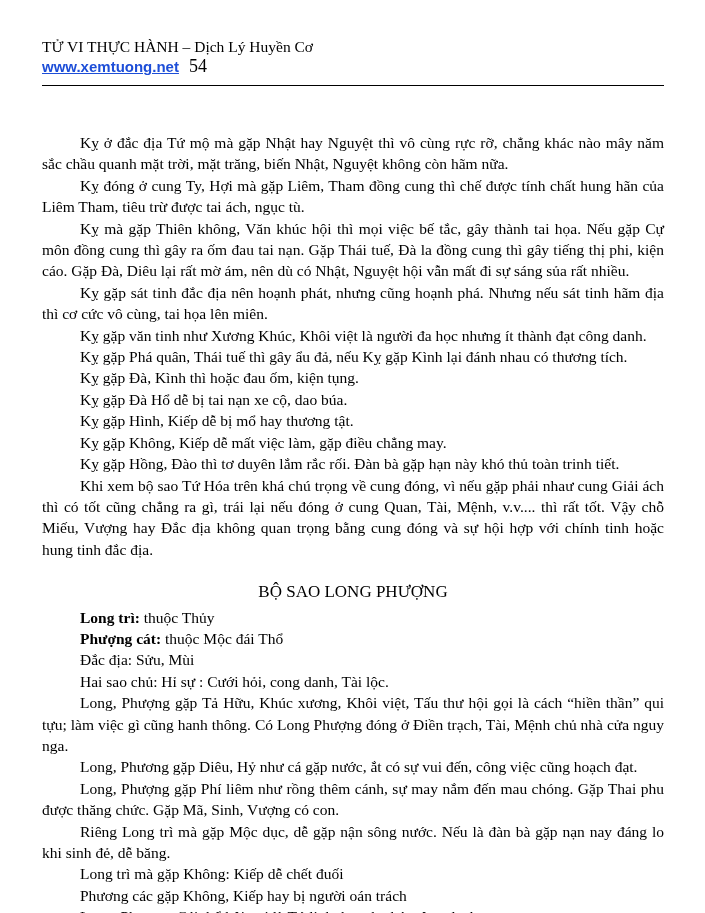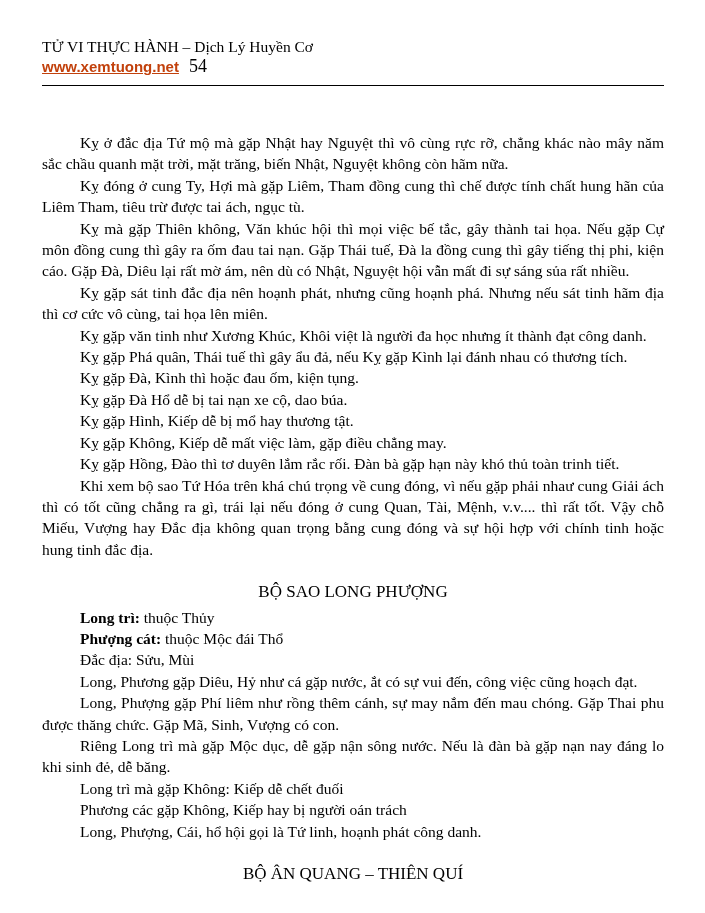--- a/index.html
+++ b/index.html
@@ -34,21 +34,21 @@
   }
   .header-right {
     display: flex;
     align-items: baseline;
     gap: 10px;
   }
   .site-link {
     font-family: "Liberation Sans", "DejaVu Sans", sans-serif;
     font-weight: bold;
     font-size: 15px;
-    color: #c2410c;
+    color: #1d4ed8;
     text-decoration: underline;
     cursor: pointer;
   }
   .page-number {
     font-size: 18px;
   }
   .header-rule {
     border: 0;
     border-top: 1.6px solid #000000;
     margin: 0 0 7px 0;
@@ -93,20 +93,22 @@
       <p class="para">Kỵ gặp Đà, Kình thì hoặc đau ốm, kiện tụng.</p>
       <p class="para">Kỵ gặp Đà Hổ dễ bị tai nạn xe cộ, dao búa.</p>
       <p class="para">Kỵ gặp Hình, Kiếp dễ bị mổ hay thương tật.</p>
       <p class="para">Kỵ gặp Không, Kiếp dễ mất việc làm, gặp điều chẳng may.</p>
       <p class="para">Kỵ gặp Hồng, Đào thì tơ duyên lắm rắc rối. Đàn bà gặp hạn này khó thủ toàn trinh tiết.</p>
       <p class="para">Khi xem bộ sao Tứ Hóa trên khá chú trọng về cung đóng, vì nếu gặp phải nhaư cung Giải ách thì có tốt cũng chẳng ra gì, trái lại nếu đóng ở cung Quan, Tài, Mệnh, v.v.... thì rất tốt. Vậy chỗ Miếu, Vượng hay Đắc địa không quan trọng bằng cung đóng và sự hội hợp với chính tinh hoặc hung tinh đắc địa.</p>
       <h2 class="heading">BỘ SAO LONG PHƯỢNG</h2>
       <p class="para"><b>Long trì:</b> thuộc Thủy</p>
       <p class="para"><b>Phượng cát:</b> thuộc Mộc đái Thổ</p>
       <p class="para">Đắc địa: Sửu, Mùi</p>
+      <p class="para">Hai sao chủ: Hỉ sự : Cưới hỏi, cong danh, Tài lộc.</p>
+      <p class="para">Long, Phượng gặp Tả Hữu, Khúc xương, Khôi việt, Tấu thư hội gọi là cách “hiền thần” qui tựu; làm việc gì cũng hanh thông. Có Long Phượng đóng ở Điền trạch, Tài, Mệnh chủ nhà cửa nguy nga.</p>
       <p class="para">Long, Phương gặp Diêu, Hỷ như cá gặp nước, ắt có sự vui đến, công việc cũng hoạch đạt.</p>
       <p class="para">Long, Phượng gặp Phí liêm như rồng thêm cánh, sự may nắm đến mau chóng. Gặp Thai phu được thăng chức. Gặp Mã, Sinh, Vượng có con.</p>
       <p class="para">Riêng Long trì mà gặp Mộc dục, dễ gặp nận sông nước. Nếu là đàn bà gặp nạn nay đáng lo khi sinh đẻ, dễ băng.</p>
       <p class="para">Long trì mà gặp Không: Kiếp dễ chết đuối</p>
       <p class="para">Phương các gặp Không, Kiếp hay bị người oán trách</p>
       <p class="para">Long, Phượng, Cái, hổ hội gọi là Tứ linh, hoạnh phát công danh.</p>
       <h2 class="heading">BỘ ÂN QUANG – THIÊN QUÍ</h2>
     </div>
 </div>
 

